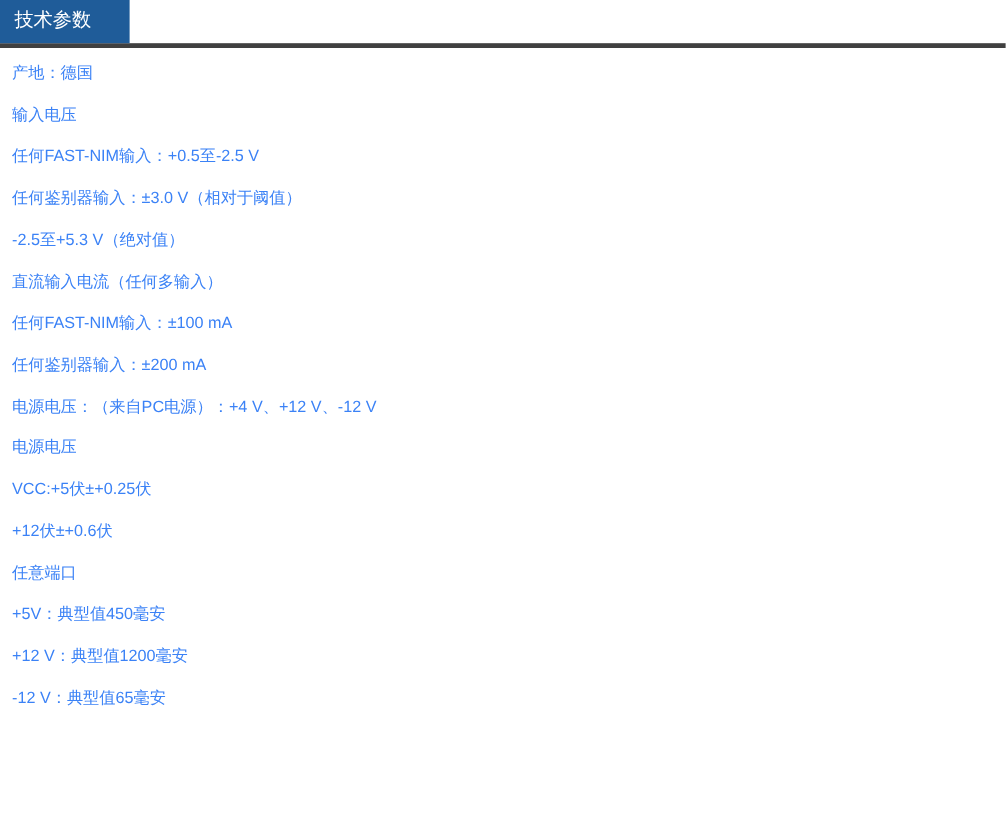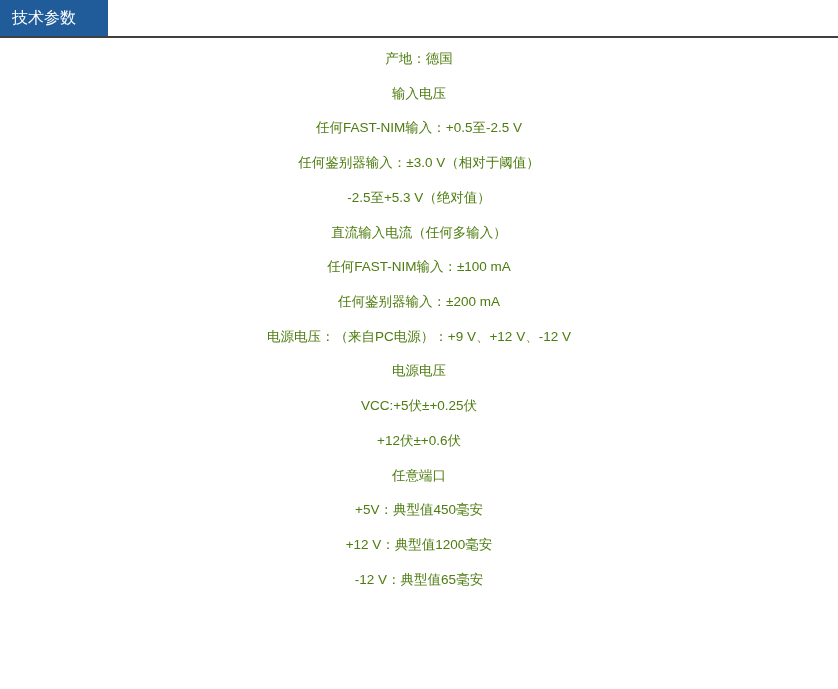--- a/index.html
+++ b/index.html
@@ -16,21 +16,21 @@
   }
   .page {
     position: relative;
     width: 838px;
     height: 689px;
     background: #ffffff;
   }
   .header-bar {
     position: relative;
     height: 36px;
-    border-bottom: 2px solid #404040;
+    border-bottom: 4px solid #404040;
     background: #ffffff;
   }
   .header-tab {
     position: absolute;
     left: 0;
     top: 0;
     height: 36px;
     min-width: 108px;
     box-sizing: border-box;
     background: #1f5c99;
@@ -39,24 +39,23 @@
     line-height: 36px;
     padding: 0 14px 0 12px;
     white-space: nowrap;
   }
   .content {
     padding: 12px 10px 0 10px;
   }
   .spec-line {
     font-size: 13.5px;
     line-height: 1.35;
-    color: #4d7c0f;
+    color: #3b82f6;
     margin: 0 0 16.5px 0;
     white-space: nowrap;
-    text-align: center;
   }
   .spec-line:last-child {
     margin-bottom: 0;
   }
 </style>
 </head>
 <body>
 
 <div class="page">
 
@@ -66,21 +65,21 @@
 
   <div class="content">
     <p class="spec-line">产地：德国</p>
     <p class="spec-line">输入电压</p>
     <p class="spec-line">任何FAST-NIM输入：+0.5至-2.5 V</p>
     <p class="spec-line">任何鉴别器输入：±3.0 V（相对于阈值）</p>
     <p class="spec-line">-2.5至+5.3 V（绝对值）</p>
     <p class="spec-line">直流输入电流（任何多输入）</p>
     <p class="spec-line">任何FAST-NIM输入：±100 mA</p>
     <p class="spec-line">任何鉴别器输入：±200 mA</p>
-    <p class="spec-line">电源电压：（来自PC电源）：+9 V、+12 V、-12 V</p>
+    <p class="spec-line">电源电压：（来自PC电源）：+4 V、+12 V、-12 V</p>
     <p class="spec-line">电源电压</p>
     <p class="spec-line">VCC:+5伏±+0.25伏</p>
     <p class="spec-line">+12伏±+0.6伏</p>
     <p class="spec-line">任意端口</p>
     <p class="spec-line">+5V：典型值450毫安</p>
     <p class="spec-line">+12 V：典型值1200毫安</p>
     <p class="spec-line">-12 V：典型值65毫安</p>
 
   </div>
 

